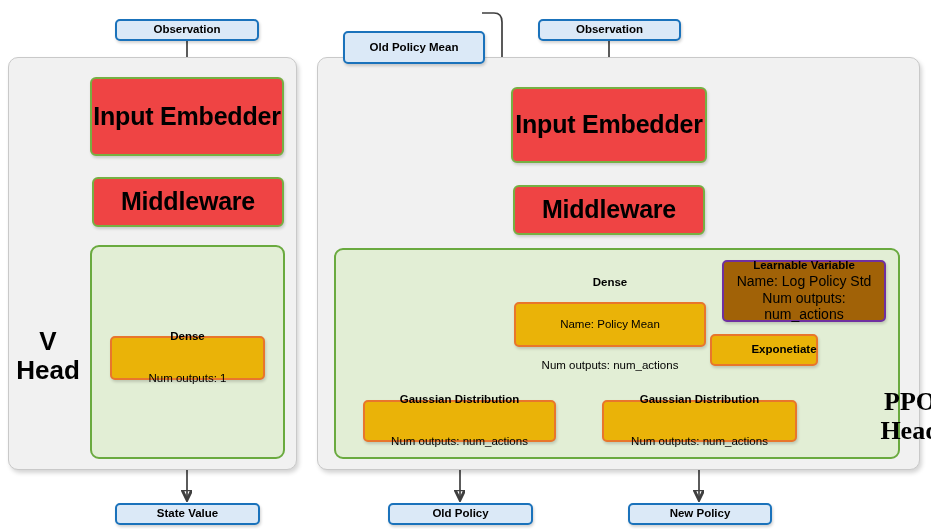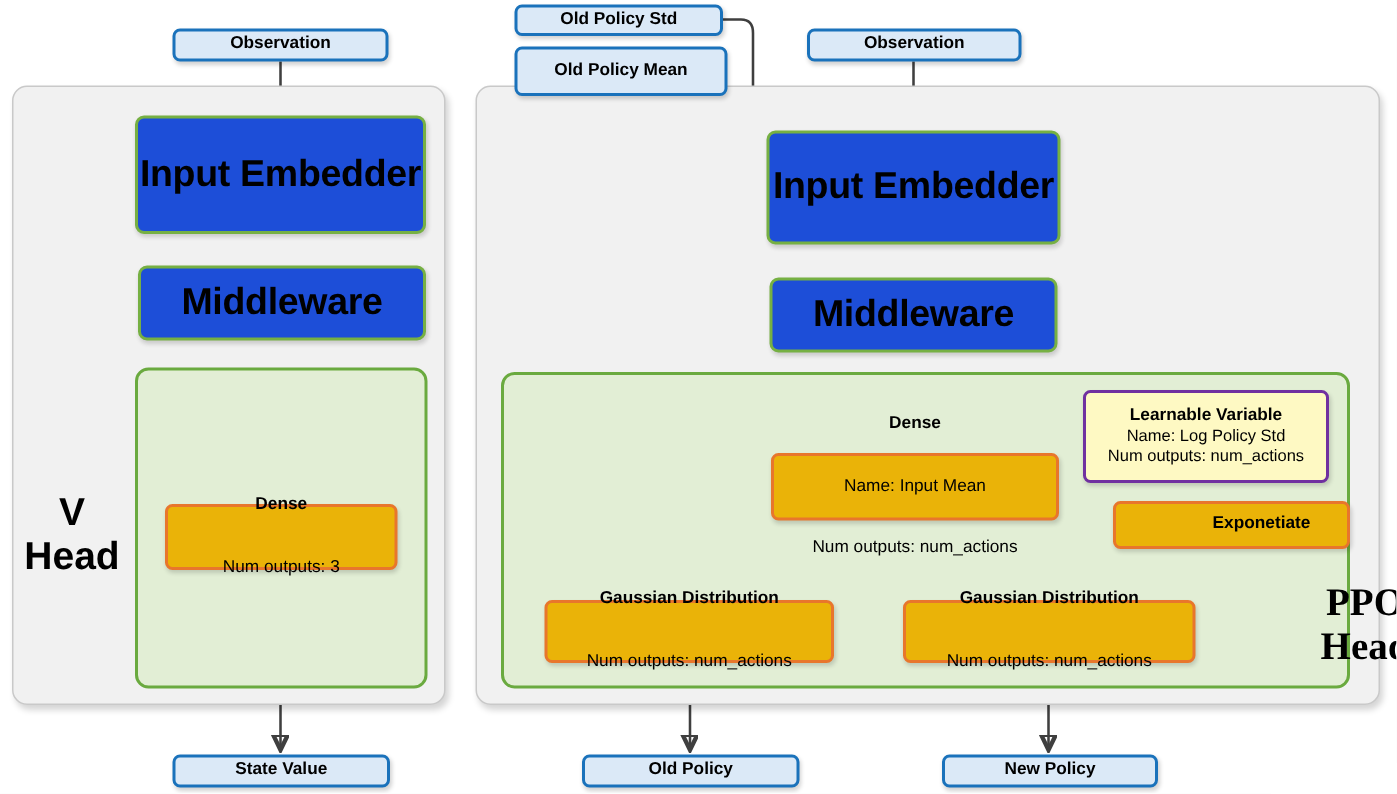--- a/index.html
+++ b/index.html
@@ -41,21 +41,21 @@
 
   
   .panel-green {
     background: #e2eed5;
     border: 2px solid #6aaa3f;
     border-radius: 9px;
   }
 
   
   .box-green {
-    background: #1d4ed8;
+    background: #ef4444;
     border: 2px solid #76b043;
     border-radius: 6px;
     box-shadow: 1px 2px 3px rgba(0,0,0,0.16);
   }
   .box-green .title {
     font-size: 25px;
     font-weight: bold;
     letter-spacing: -0.2px;
   }
 
@@ -72,32 +72,32 @@
     font-size: 11.5px;
     font-weight: bold;
   }
   .box-orange .sub {
     font-size: 11.5px;
     font-weight: normal;
   }
 
   
   .box-purple {
-    background: #fef9c3;
+    background: #a16207;
     border: 2px solid #7030a0;
     border-radius: 5px;
     box-shadow: 1px 2px 3px rgba(0,0,0,0.16);
     padding: 3px 6px;
   }
   .box-purple .title {
     font-size: 11.5px;
     font-weight: bold;
   }
   .box-purple .sub {
-    font-size: 11px;
+    font-size: 14px;
     font-weight: normal;
   }
 
   
   .box-blue {
     background: #dbe9f7;
     border: 2px solid #1a72bb;
     border-radius: 5px;
     box-shadow: 1px 2px 3px rgba(0,0,0,0.18);
   }
@@ -183,69 +183,66 @@
   <div class="node box-green" style="left:90px; top:77px; width:194px; height:79px;">
     <div class="title">Input Embedder</div>
   </div>
 
   <div class="node box-green" style="left:92px; top:177px; width:192px; height:50px;">
     <div class="title">Middleware</div>
   </div>
 
   <div class="node box-orange" style="left:110px; top:336px; width:155px; height:44px;">
     <div class="title">Dense</div>
-    <div class="sub">Num outputs: 3</div>
+    <div class="sub">Num outputs: 1</div>
   </div>
 
   <div class="node box-blue" style="left:115px; top:503px; width:145px; height:22px;align-items:center;">
     <div class="title">State Value</div>
   </div>
 
   <div class="node panel-gray" style="left:317px; top:57px; width:603px; height:413px;"></div>
 
   <div class="node panel-green" style="left:334px; top:248px; width:566px; height:211px;"></div>
 
   <div class="head-label" style="left:863px; top:387px; width:94px;font-family:Liberation Serif, serif;">
     <div>PPO</div>
     <div>Head</div>
   </div>
 
-  <div class="node box-blue" style="left:343px; top:3px; width:139px; height:21px;">
-    <div class="title">Old Policy Std</div>
-  </div>
 
   <div class="node box-blue" style="left:343px; top:31px; width:142px; height:33px;">
     <div class="title">Old Policy Mean</div>
   </div>
 
   <div class="node box-blue" style="left:538px; top:19px; width:143px; height:22px;">
     <div class="title">Observation</div>
   </div>
 
   <div class="node box-green" style="left:511px; top:87px; width:196px; height:76px;">
     <div class="title">Input Embedder</div>
   </div>
 
   <div class="node box-green" style="left:513px; top:185px; width:192px; height:50px;">
     <div class="title">Middleware</div>
   </div>
 
   <div class="node box-orange" style="left:514px; top:302px; width:192px; height:45px;">
     <div class="title">Dense</div>
-    <div class="sub">Name: Input Mean</div>
+    <div class="sub">Name: Policy Mean</div>
     <div class="sub">Num outputs: num_actions</div>
   </div>
 
   <div class="node box-purple" style="left:722px; top:260px; width:164px; height:62px;">
     <div class="title">Learnable Variable</div>
     <div class="sub">Name: Log Policy Std</div>
     <div class="sub">Num outputs: num_actions</div>
   </div>
 
-  <div class="node box-orange" style="left:742px; top:334px; width:158px; height:32px;padding-left:46px;">
+  <div class="node box-orange" style="left:710px; top:334px; width:108px; height:32px;padding-left:46px;">
     <div class="title">Exponetiate</div>
   </div>
 
   <div class="node box-orange" style="left:363px; top:400px; width:193px; height:42px;">
     <div class="title">Gaussian Distribution</div>
     <div class="sub">Num outputs: num_actions</div>
   </div>
 
   <div class="node box-orange" style="left:602px; top:400px; width:195px; height:42px;">
     <div class="title">Gaussian Distribution</div>

